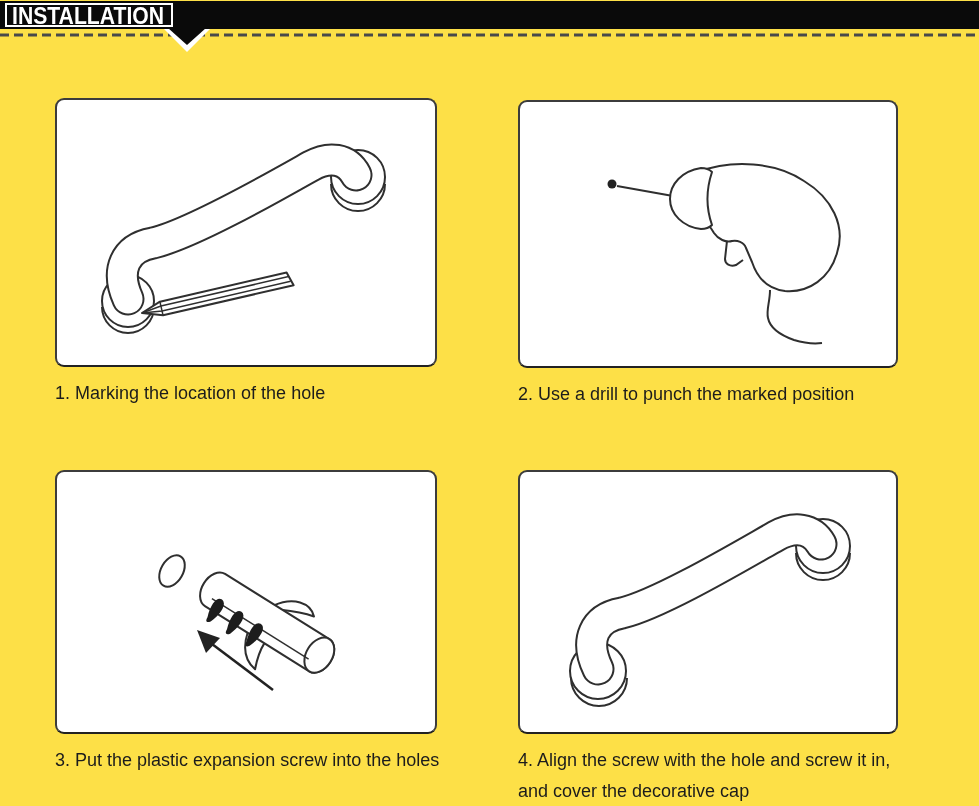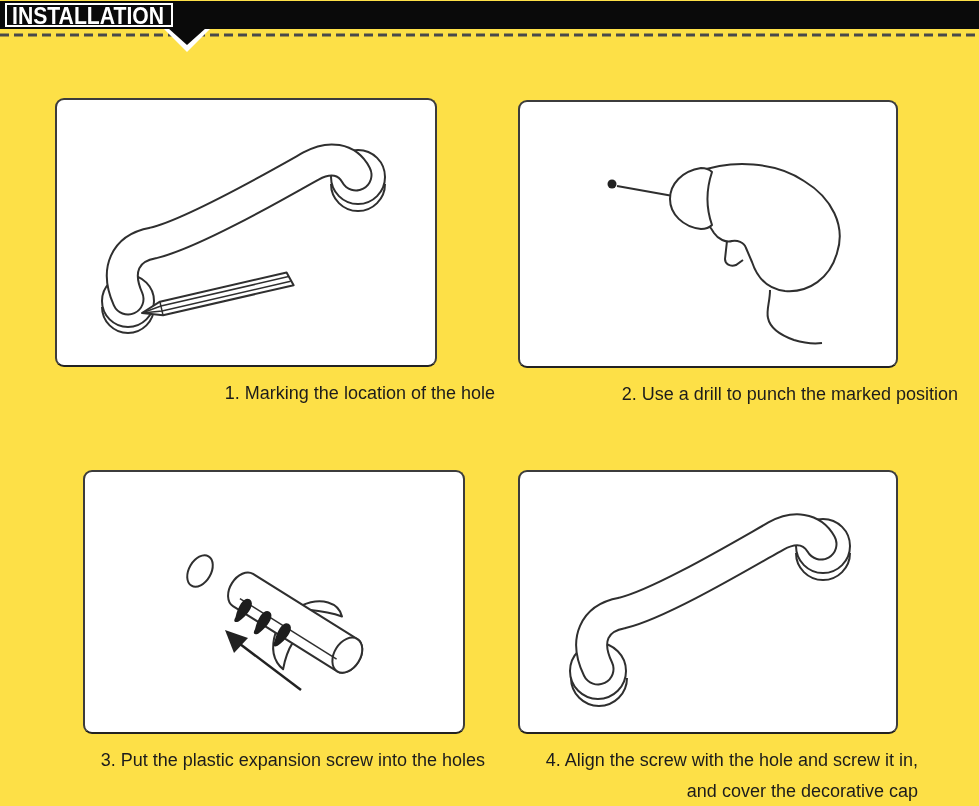--- a/index.html
+++ b/index.html
@@ -7,33 +7,33 @@
     position:relative;width:979px;height:806px;background:#fde047;overflow:hidden;
     font-family:"Liberation Sans",sans-serif;color:#1f1f1f;
   }
   .header-svg{position:absolute;top:0;left:0;display:block;}
   .header-svg text{
     font-family:"Liberation Sans",sans-serif;font-weight:bold;
   }
   .step{position:absolute;}
   .step-1{left:55px;top:98px;width:440px;}
   .step-2{left:518px;top:100px;width:440px;}
-  .step-3{left:55px;top:470px;width:402px;margin-left:28px;}
+  .step-3{left:55px;top:470px;width:402px;}
   .step-4{left:518px;top:470px;width:400px;}
   .figure{
     box-sizing:border-box;background:#fff;
     border:2px solid #3c3c3c;border-bottom-color:#222;border-radius:9px;
   }
   .step-1 .figure{width:382px;height:269px;}
   .step-2 .figure{width:380px;height:268px;}
   .step-3 .figure{width:382px;height:264px;}
   .step-4 .figure{width:380px;height:264px;}
   .figure svg{display:block;width:100%;height:100%;}
   .caption{
-    margin-top:11px;font-size:18px;line-height:31px;color:#1c1c1c;text-align:right;
+    margin-top:11px;font-size:18px;line-height:31px;color:#1c1c1c;
   }
   .ink{stroke:#2f2f2f;stroke-width:2;fill:none;}
   .ink-thin{stroke:#2f2f2f;stroke-width:1.5;fill:none;}
   .white-fill{fill:#ffffff;}
 </style>
 </head>
 <body>
 
 <div class="page">
 

